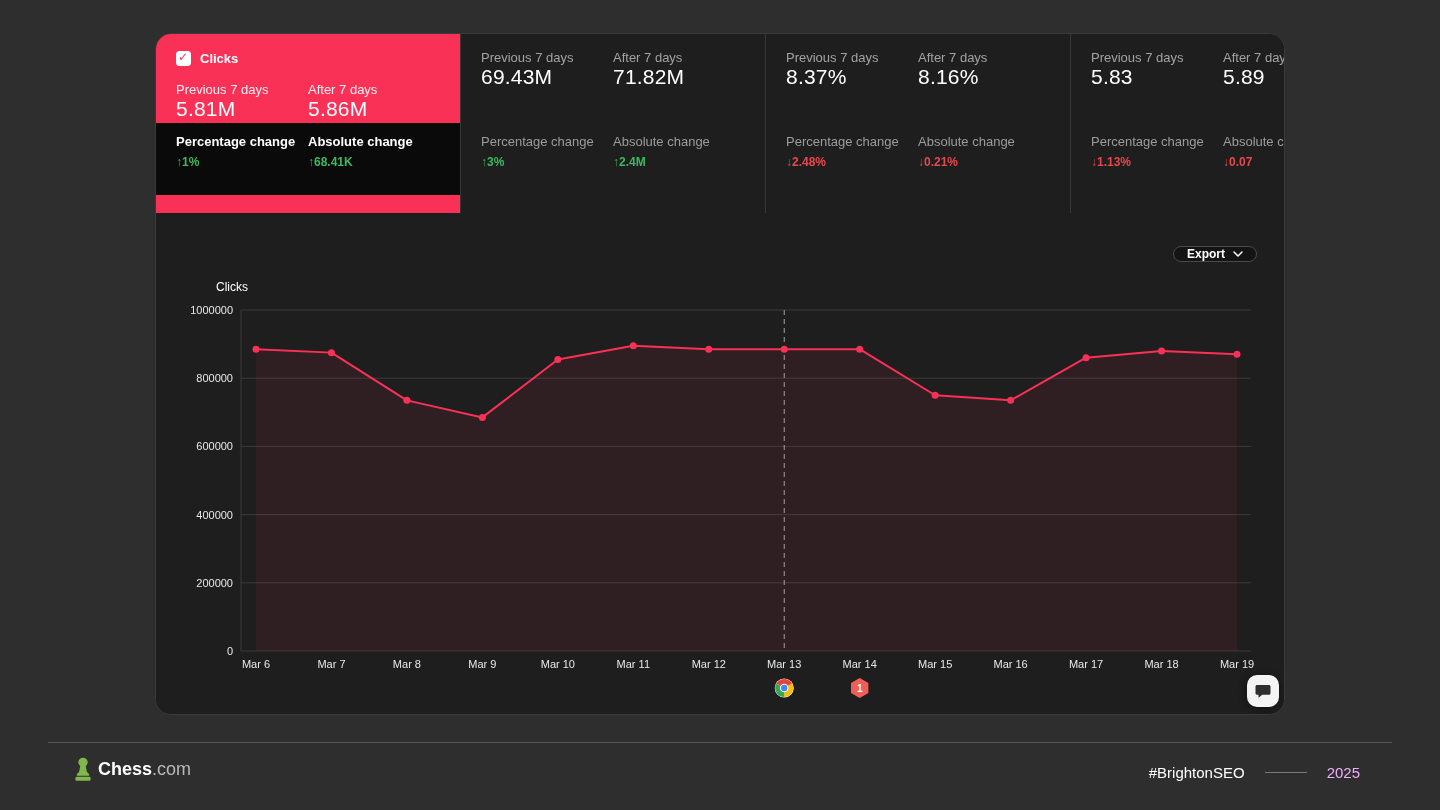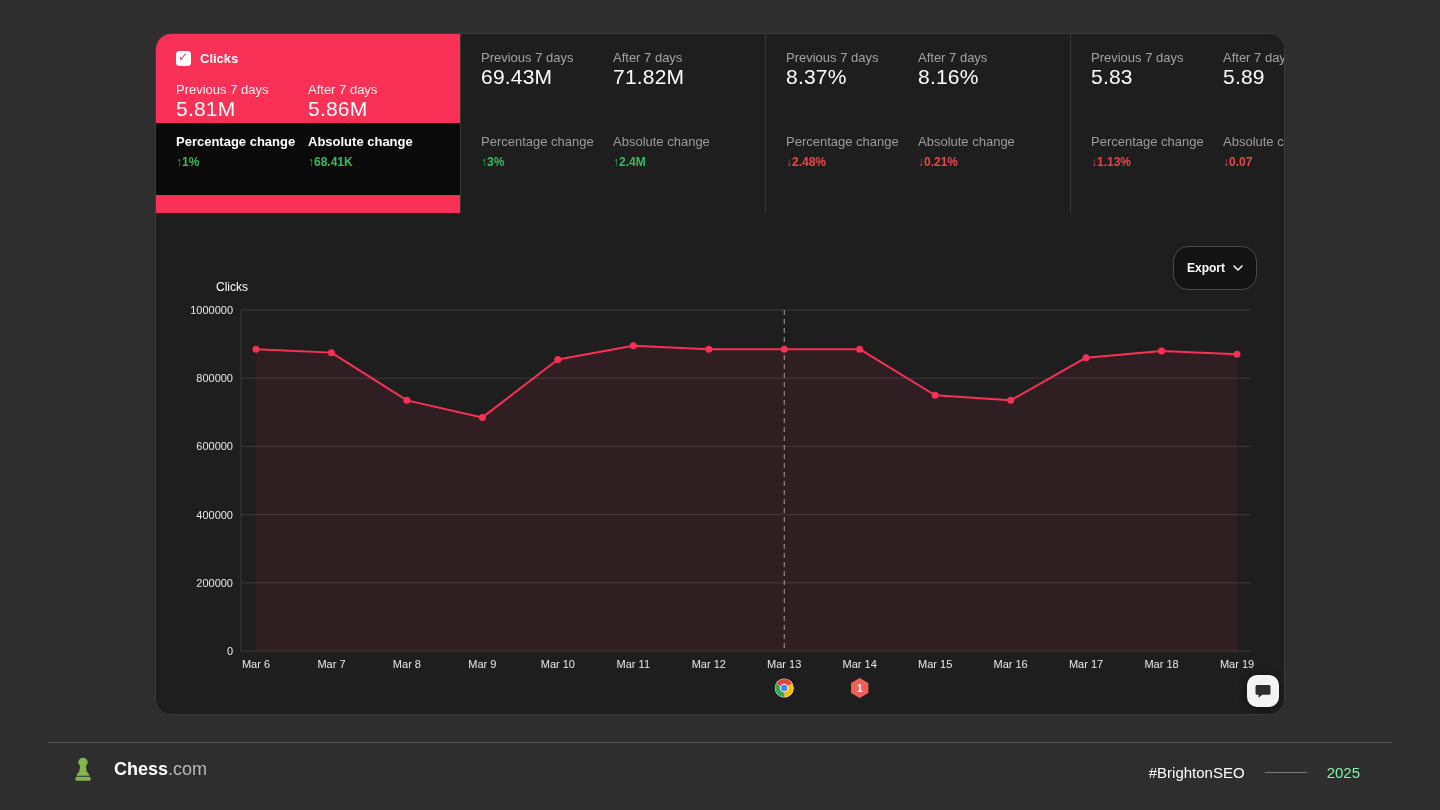--- a/index.html
+++ b/index.html
@@ -43,44 +43,44 @@
   .tab.selected .strip{background:#0a0a0a;}
   .col{width:132px;}
   .slabel{font-size:13px;color:#9c9c9c;white-space:nowrap;}
   .tab.selected .slabel{color:#ffffff;font-weight:700;}
   .sval{font-size:12px;font-weight:600;margin-top:6px;}
   .sval.up{color:#3cb860;}
   .sval.down{color:#e5484d;}
   
   .chart-section{position:absolute;top:179px;left:0;right:0;bottom:0;background:#1e1e1e;}
   .export-btn{
-    position:absolute;top:33px;right:27px;height:44px;padding:0 13px;
+    position:absolute;top:33px;right:27px;height:16px;padding:0 13px;
     display:flex;align-items:center;gap:8px;cursor:pointer;
     background:#141414;border:1px solid #4a4a4a;border-radius:15px;
     color:#ffffff;font-size:12px;font-weight:600;box-sizing:border-box;
   }
   .chart-title{position:absolute;left:60px;top:67px;font-size:12px;color:#ffffff;}
   #chart-svg{position:absolute;left:25px;top:85px;}
   #chart-svg text{font-family:"Liberation Sans","DejaVu Sans",sans-serif;}
   
   .chat-bubble{
     position:absolute;left:1091px;top:641px;width:32px;height:32px;
     background:#f4f4f4;border-radius:10px;display:flex;align-items:center;justify-content:center;
     box-shadow:0 2px 8px rgba(0,0,0,.45);cursor:pointer;
   }
   
   .footer-line{position:absolute;left:48px;right:48px;top:742px;height:1px;background:#565656;}
-  .brand{position:absolute;left:72px;top:756px;display:flex;align-items:flex-start;gap:20px;}
+  .brand{position:absolute;left:72px;top:756px;display:flex;align-items:flex-start;gap:4px;}
   .brand-text{font-size:18px;line-height:26px;}
   .brand-main{color:#ffffff;font-weight:700;}
   .brand-suffix{color:#b9b9b9;font-weight:400;}
   .footer-right{position:absolute;right:80px;top:764px;display:flex;align-items:center;gap:20px;}
   .hashtag{font-size:15px;font-weight:400;color:#ffffff;}
   .footer-dash{width:42px;height:1px;background:#7a7a7a;}
-  .year{font-size:15px;color:#86efac;}
+  .year{font-size:15px;color:#f0abfc;}
 </style>
 </head>
 <body>
 
 <div class="panel">
 
   <div class="tabs">
 
     <div class="tab selected">
       <div class="head">

